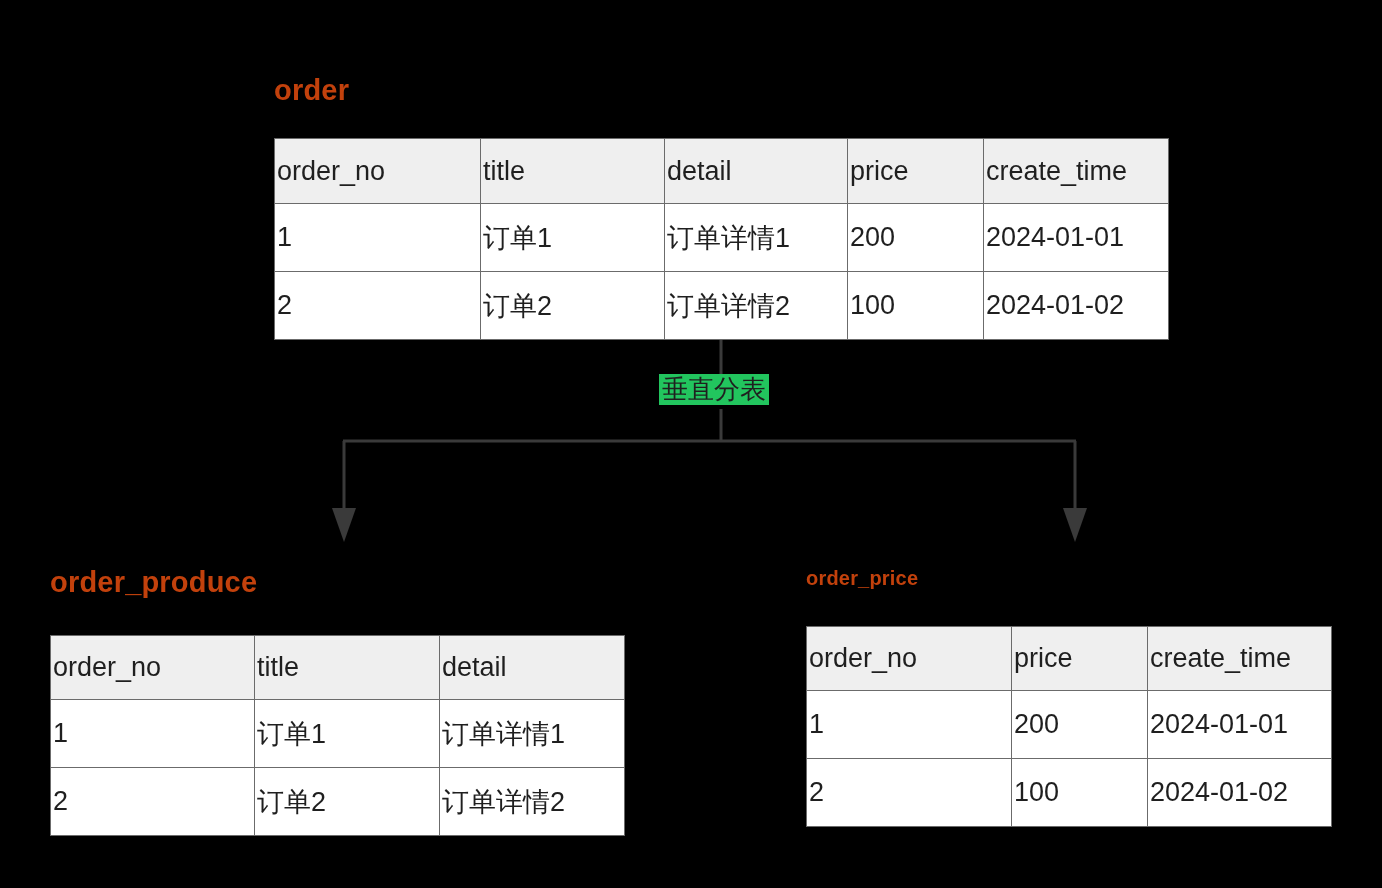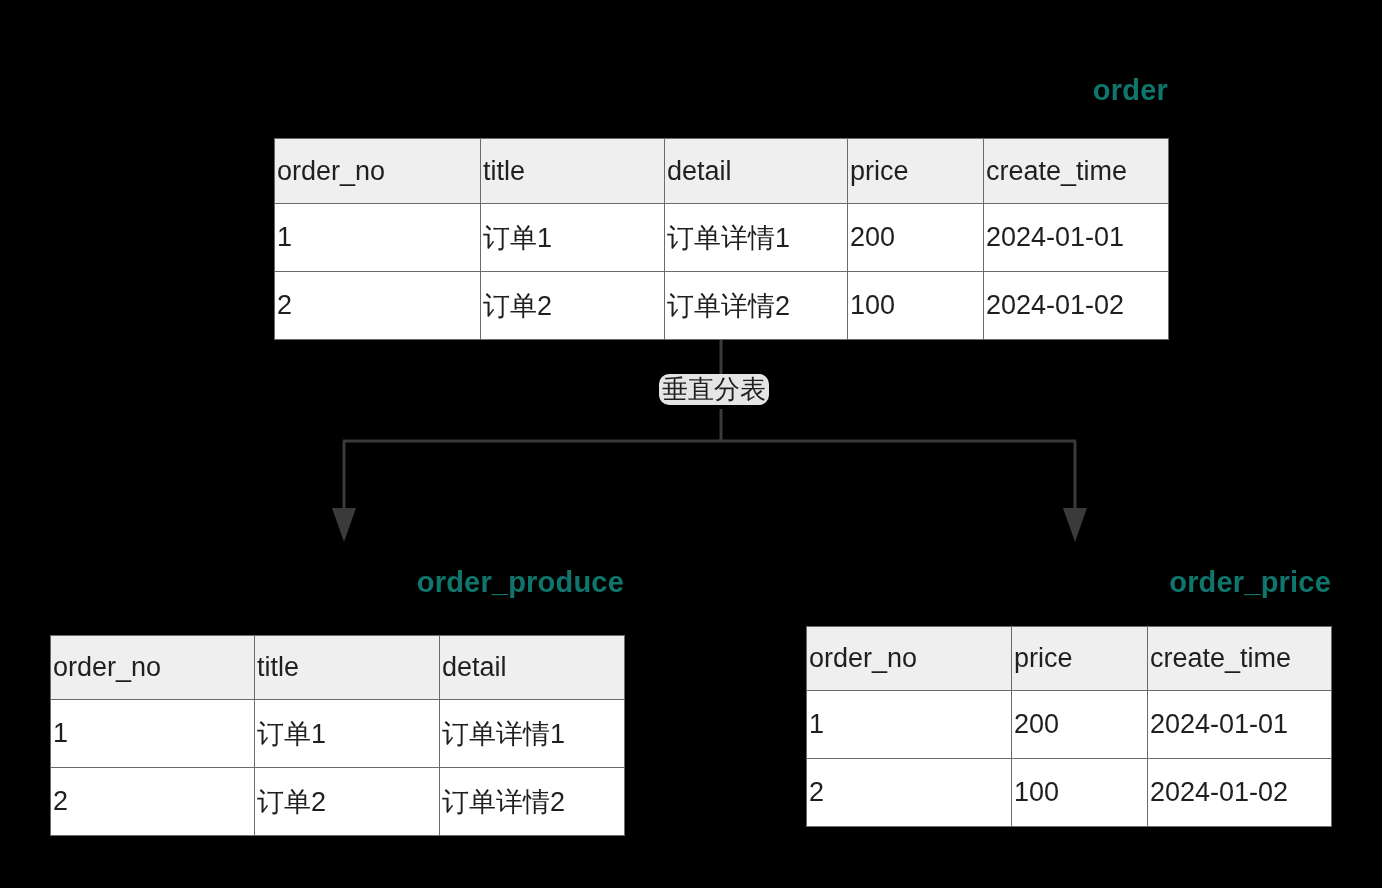--- a/index.html
+++ b/index.html
@@ -25,25 +25,25 @@
     left: 0;
     top: 0;
     width: 1382px;
     height: 888px;
     pointer-events: none;
   }
 
   
   .tbl-title {
     position: absolute;
-    color: #0f766e;
+    color: #c2410c;
     font-weight: bold;
     letter-spacing: 0.2px;
     white-space: nowrap;
-    text-align: right;
+    text-align: left;
     line-height: 1;
   }
 
   
   .etable {
     position: absolute;
     border-collapse: collapse;
     table-layout: fixed;
     background: #ffffff;
     border: 1.5px solid #6b6b6b;
@@ -58,27 +58,26 @@
     white-space: nowrap;
     background: #ffffff;
   }
   .etable tr.hdr td {
     background: #efefef;
   }
 
   
   .edge-label {
     position: absolute;
-    background: #e5e5e5;
+    background: #22c55e;
     color: #1f1f1f;
     white-space: nowrap;
     line-height: 1.12;
     padding: 1px 3px;
     text-align: right;
-    border-radius: 10px;
   }
 </style>
 </head>
 <body>
 
 <div id="canvas">
 
   <svg id="connectors" viewBox="0 0 1382 888" width="1382" height="888" xmlns="http://www.w3.org/2000/svg">
 
     <line x1="721" y1="338" x2="721" y2="376" stroke="#3a3a3a" stroke-width="3"></line>
@@ -151,21 +150,21 @@
         <td style="font-size:27px;">订单详情1</td>
       </tr>
       <tr style="height:68px;">
         <td style="font-size:27px;">2</td>
         <td style="font-size:27px;">订单2</td>
         <td style="font-size:27px;">订单详情2</td>
       </tr>
     </tbody>
   </table>
 
-  <div class="tbl-title" style="left:806px; top:568px; width:525px; font-size:29px;">order_price</div>
+  <div class="tbl-title" style="left:806px; top:568px; width:525px; font-size:20px;">order_price</div>
 
   <table class="etable" style="left:806px; top:626px; width:525px;">
     <colgroup>
       <col style="width:205px;">
       <col style="width:136px;">
       <col style="width:184px;">
     </colgroup>
     <tbody>
       <tr class="hdr" style="height:64px;">
         <td style="font-size:27px;">order_no</td>

